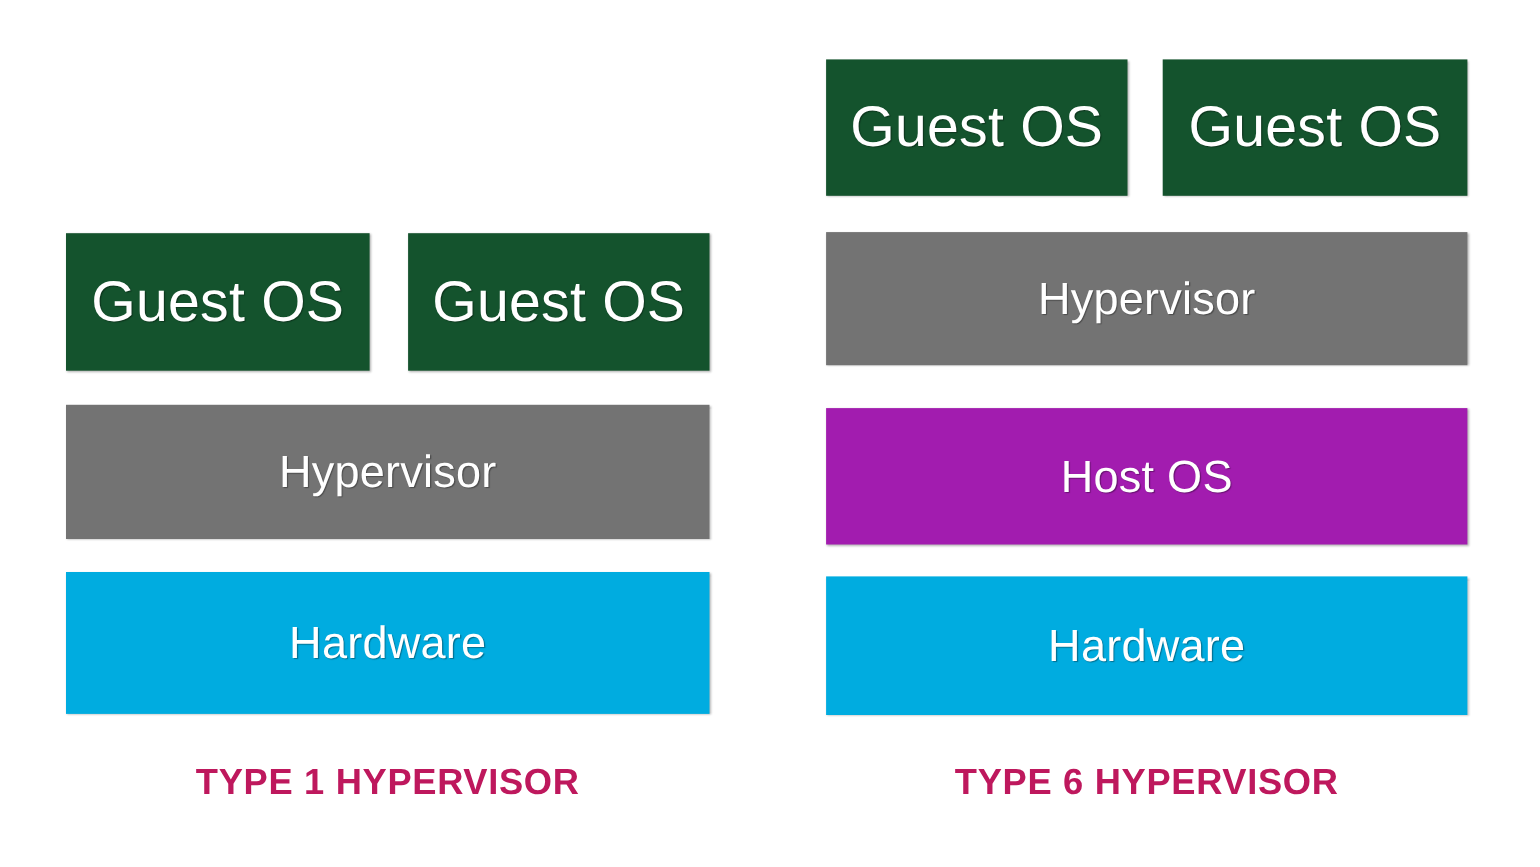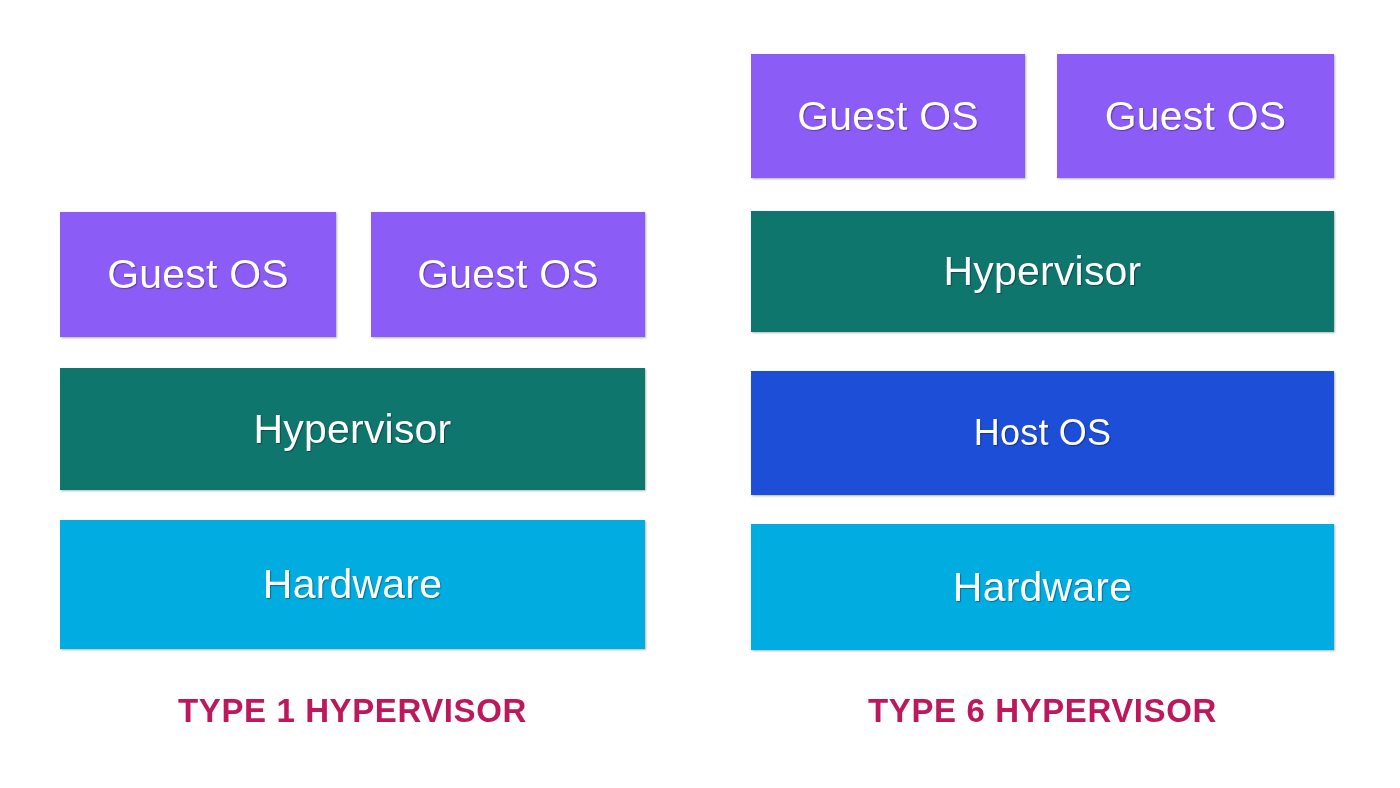--- a/index.html
+++ b/index.html
@@ -32,23 +32,23 @@
     justify-content: center;
     color: #ffffff;
     font-family: "Liberation Sans", sans-serif;
     font-weight: 400;
     letter-spacing: 0.2px;
     text-shadow: 1px 1px 1px rgba(0,0,0,0.35);
     box-shadow: 1px 1px 2px rgba(0,0,0,0.30);
     user-select: none;
   }
 
-  .block.guest   { background: #8b5cf6; font-size: 41px; }
-  .block.hyper   { background: #0f766e; font-size: 41px; }
-  .block.hostos  { background: #1d4ed8; font-size: 36px; }
+  .block.guest   { background: #14532d; font-size: 52px; }
+  .block.hyper   { background: #737373; font-size: 41px; }
+  .block.hostos  { background: #a21caf; font-size: 41px; }
   .block.hardware{ background: #00ace0; font-size: 41px; }
 
   
   .caption {
     position: absolute;
     text-align: center;
     color: #be185d;
     font-family: "Liberation Sans", sans-serif;
     font-weight: bold;
     font-size: 33px;

